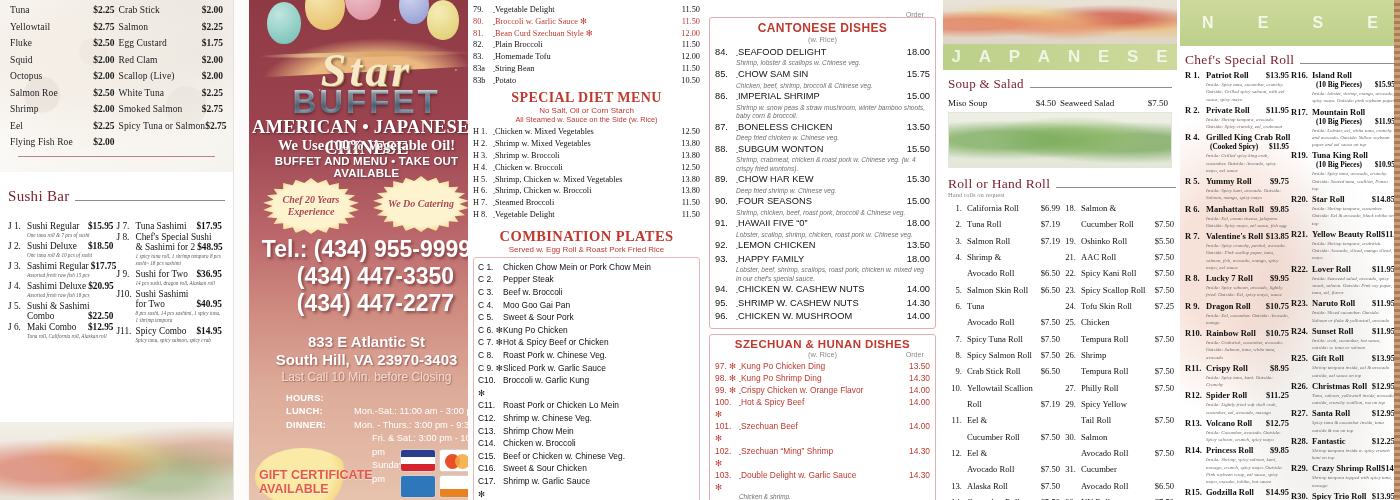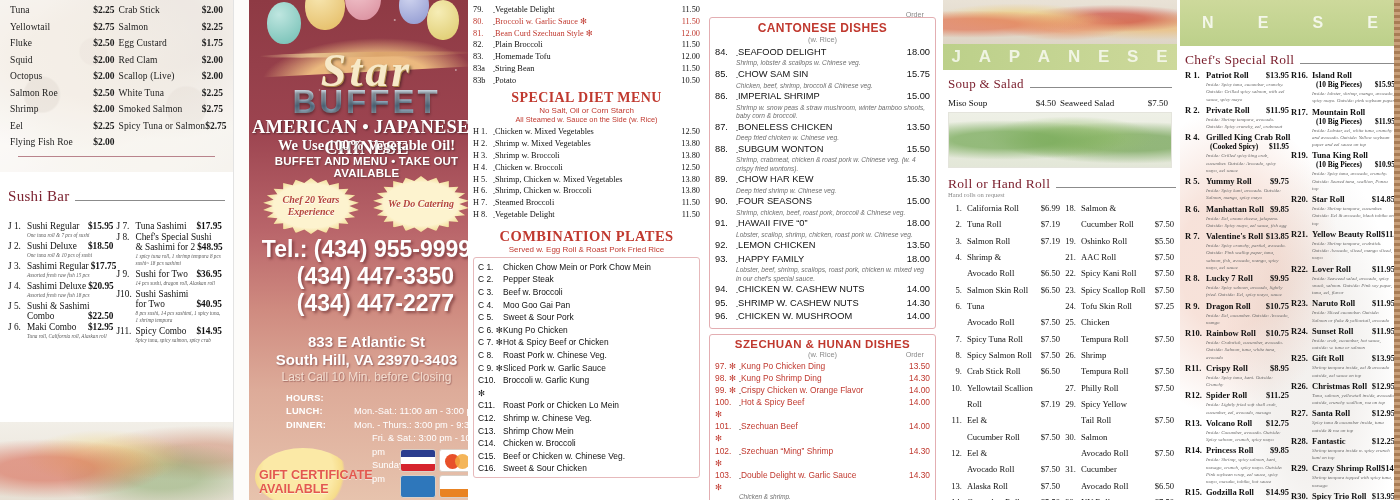--- a/index.html
+++ b/index.html
@@ -666,20 +666,24 @@
             <span class="nm">Chicken w. Broccoli</span>
           </div>
           <div class="cb-row">
             <span class="no">C15.</span>
             <span class="nm">Beef or Chicken w. Chinese Veg.</span>
           </div>
           <div class="cb-row">
             <span class="no">C16.</span>
             <span class="nm">Sweet &amp; Sour Chicken</span>
           </div>
+          <div class="cb-row red">
+            <span class="no">C17. ✻</span>
+            <span class="nm">Shrimp w. Garlic Sauce</span>
+          </div>
         </div>
 
     </div>
 
   </div>
   <div class="divider" style="left:705px"></div>
 
   <div class="col4">
     <div class="fbox" style="margin-top:1px">
       <div style="position:relative">

